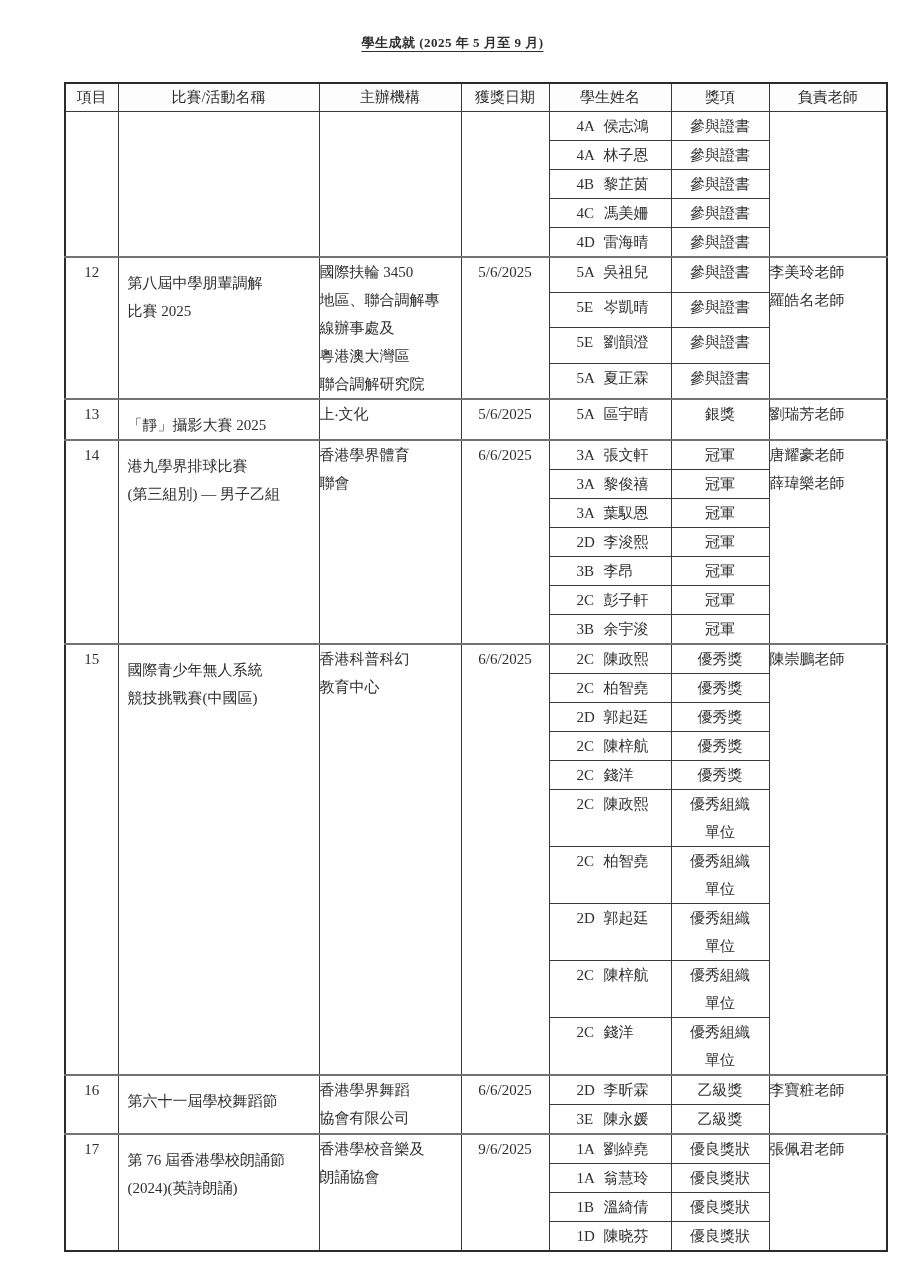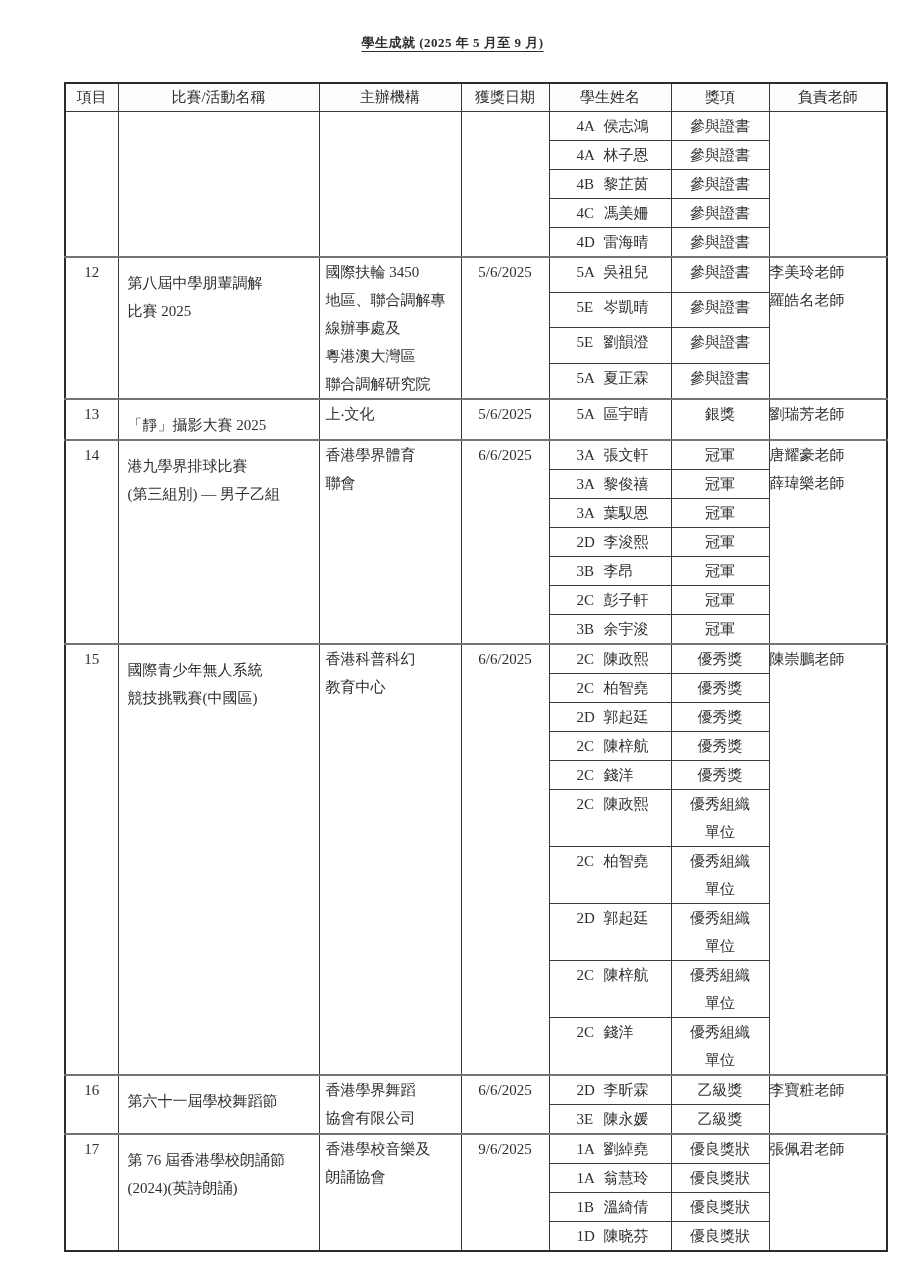--- a/index.html
+++ b/index.html
@@ -36,21 +36,21 @@
     height:27px;
     text-align:center;
     vertical-align:middle;
     background:#fdfdfd;
   }
   tr.h1 td{height:28px;}
   tr.h2 td{height:56px;}
   tr.item-first td{border-top:2px solid #737373;}
   td.c-no{ text-align:center; vertical-align:top; line-height:28px;}
   td.c-name{ vertical-align:top; padding:11px 4px 0 9px; line-height:28px;}
-  td.c-org{ vertical-align:top; padding:0 2px 0 6px; line-height:28px;}
+  td.c-org{ vertical-align:top; padding:0 2px 0 0; line-height:28px;}
   td.c-date{ text-align:center; vertical-align:top; line-height:28px;}
   td.c-student{ vertical-align:top; padding-left:27px; line-height:28px;}
   td.c-award{ text-align:center; vertical-align:top; line-height:28px;}
   td.c-teacher{ text-align:left; vertical-align:top; line-height:28px;}
   .cls{display:inline-block;min-width:27px;}
   .ln{height:28px;line-height:28px;white-space:nowrap;}
 </style>
 </head>
 <body>
 

